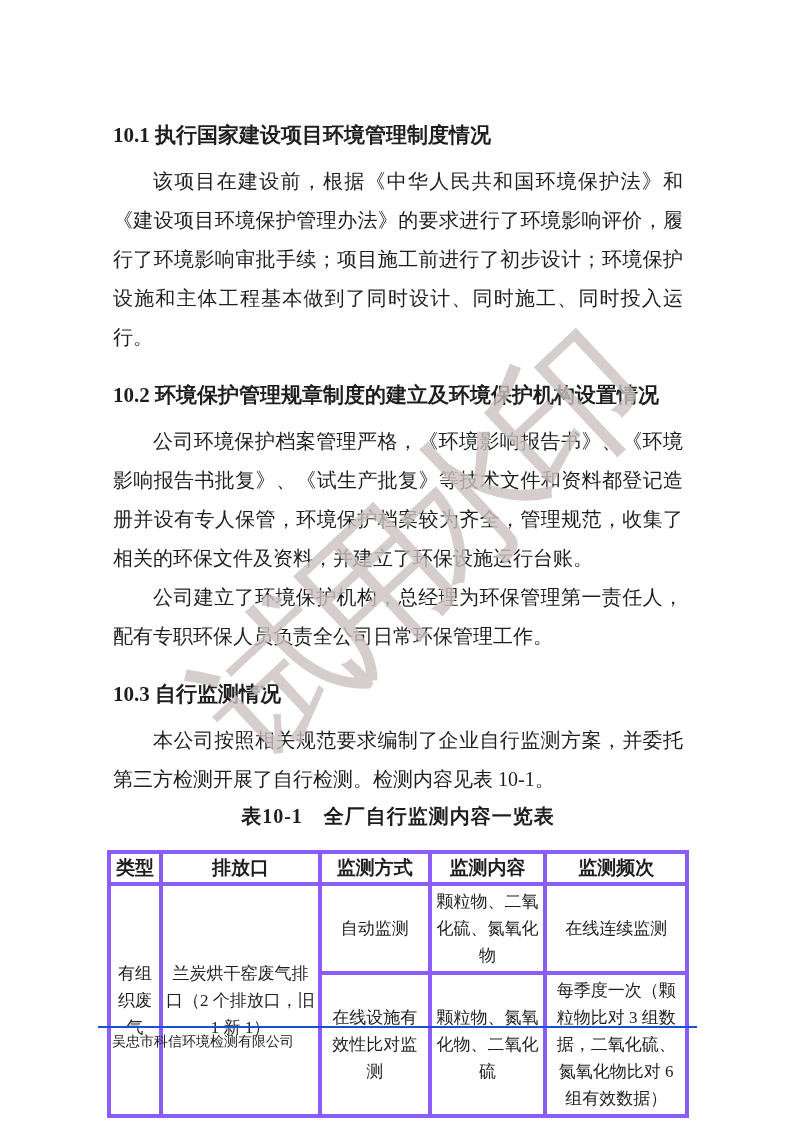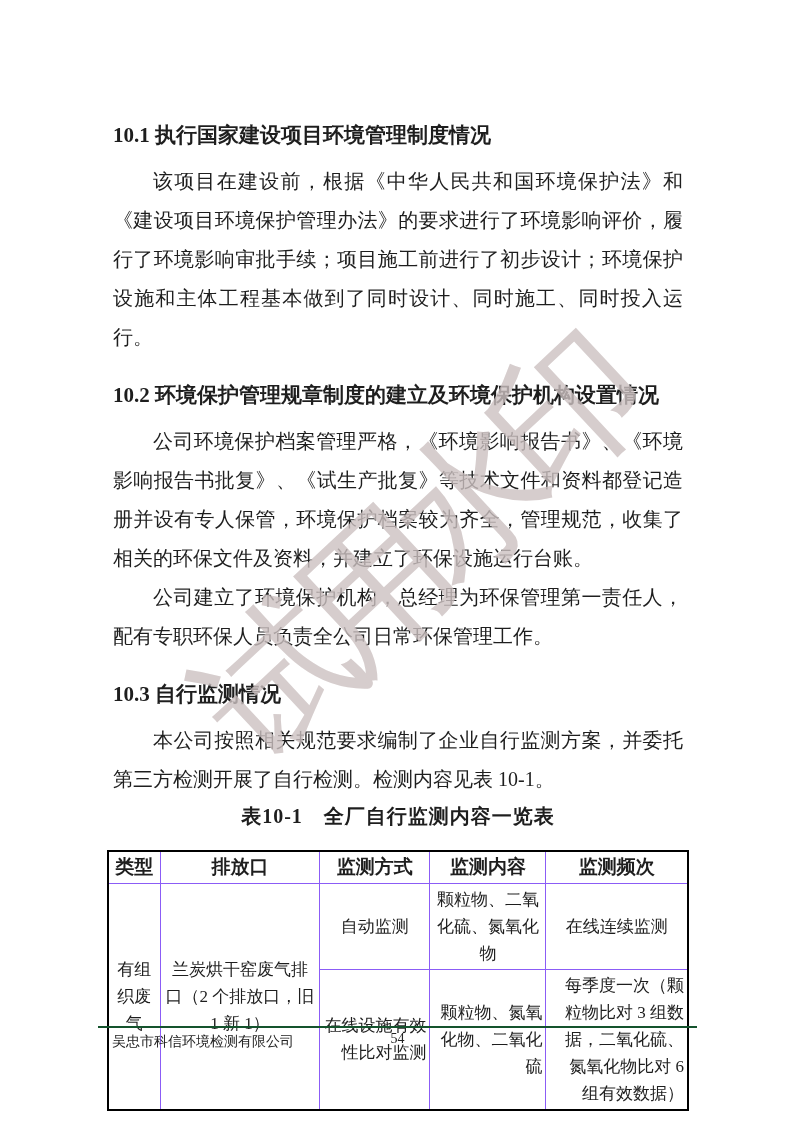--- a/index.html
+++ b/index.html
@@ -45,36 +45,36 @@
   }
   table.monitoring {
     width: 582px;
     margin-left: -6px;
     border-collapse: collapse;
     table-layout: fixed;
     border: 2.5px solid #000;
     font-size: 17px;
   }
   table.monitoring th, table.monitoring td {
-    border: 1px solid #8b5cf6;
+    border: 4px solid #8b5cf6;
     text-align: center;
     vertical-align: middle;
     padding: 2px 3px;
     line-height: 27px;
     word-break: break-all;
     margin-top: 25px;
   }
   table.monitoring th {
     font-size: 19px;
     font-weight: bold;
     height: 32px;
     line-height: 24px;
   }
   tr.trow-1 td { height: 84px; }
-  tr.trow-2 td { height: 118px; text-align: right; }
+  tr.trow-2 td { height: 118px; }
   td.cell-type { line-height: 29px; }
   .col-type { width: 9%; }
   .col-outlet { width: 27.5%; }
   .col-method { width: 19%; }
   .col-content { width: 20%; }
   .col-frequency { width: 24.5%; }
 
   .watermark {
     position: absolute;
     left: 418px; top: 552px;
@@ -85,22 +85,22 @@
     white-space: nowrap;
     color: #ccc1c1;
     opacity: 0.8;
     z-index: 10;
     pointer-events: none;
   }
   .footer {
     position: absolute;
     left: 98px; top: 1026px;
     width: 599px;
-    border-top: 2px solid #14532d;
-    padding-top: 1px;
+    border-top: 2px solid #1d4ed8;
+    padding-top: 19px;
   }
   .footer-company {
     position: absolute;
     left: 14px; top: 5px;
     font-family: "Liberation Sans", "DejaVu Sans", sans-serif;
     font-size: 14px;
     color: #222;
   }
   .footer-page-number {
     display: block;
@@ -160,14 +160,13 @@
       </tr>
     </tbody>
   </table>
 
 </div>
 
 <div class="watermark">试用水印</div>
 
 <div class="footer">
   <span class="footer-company">吴忠市科信环境检测有限公司</span>
-  <span class="footer-page-number">54</span>
 </div>
 
 </body></html>

